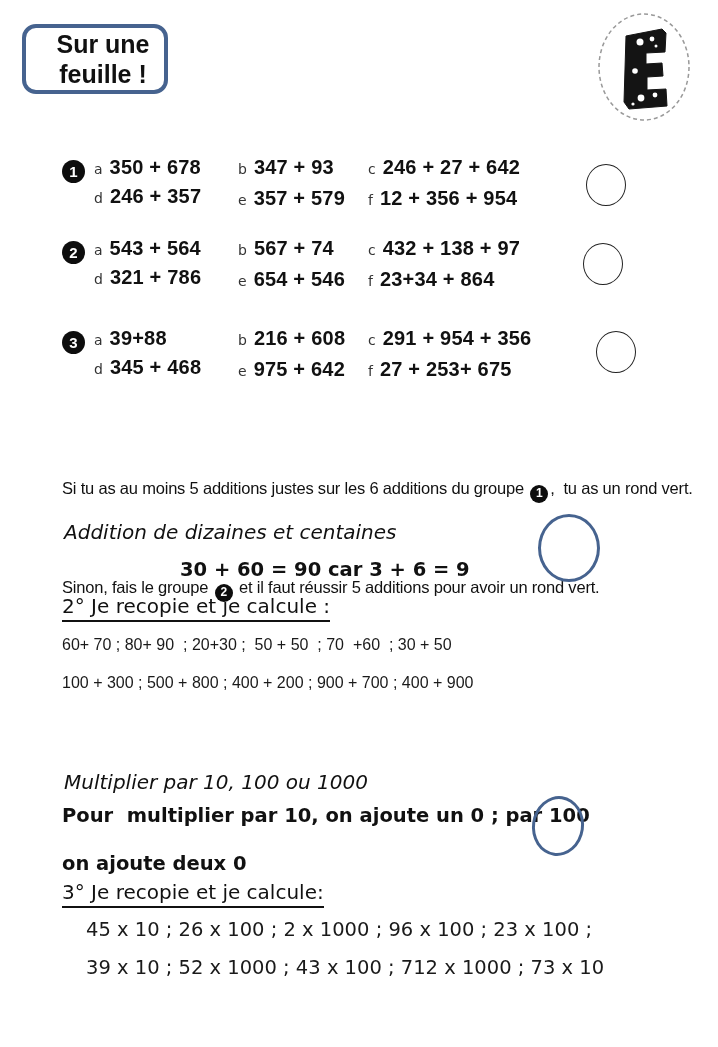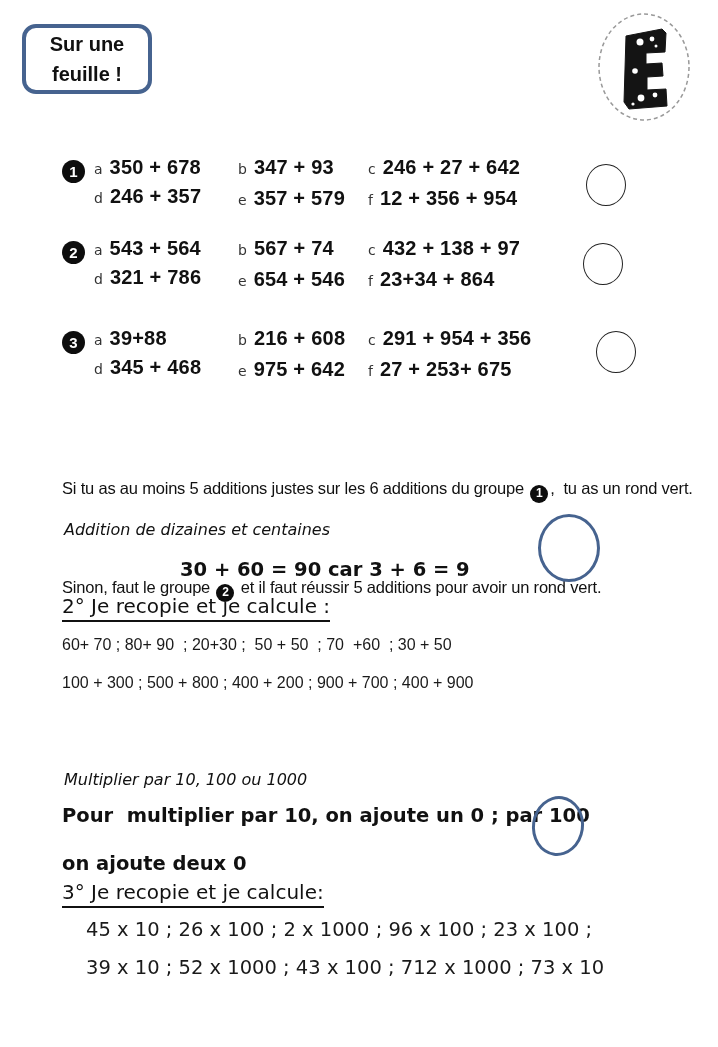--- a/index.html
+++ b/index.html
@@ -10,22 +10,23 @@
     background:#fff;
     font-family:"Liberation Sans",sans-serif;
     color:#111;
     overflow:hidden;
   }
   
   .corner-box{
     position:absolute;left:22px;top:24px;width:122px;height:62px;
     border:4px solid #46638f;border-radius:14px;
     display:flex;flex-direction:column;align-items:center;justify-content:center;
-    font-weight:bold;font-size:20px;line-height:30px;
+    font-weight:bold;font-size:25px;line-height:30px;
     font-family:"Liberation Sans",sans-serif;
+    padding-left:16px;
   }
   .title-box{
     position:absolute;left:202px;top:36px;width:360px;height:36px;
     border:2px solid #1a1a1a;border-radius:12px;
     display:flex;align-items:center;justify-content:center;
     font-family:"DejaVu Sans",sans-serif;
     font-size:21px;
   }
   .logo{position:absolute;left:596px;top:10px;width:96px;height:114px;}
   
@@ -52,21 +53,21 @@
   }
   .ac1{left:524px;top:8px;} .ac2{left:521px;top:6px;} .ac3{left:534px;top:4px;}
   .note{position:absolute;left:62px;top:406px;font-size:16.5px;line-height:33px;letter-spacing:-.2px;white-space:pre-wrap;}
   .nbadge{
     display:inline-flex;width:18px;height:18px;border-radius:50%;background:#0d0d0d;color:#fff;
     font-size:12px;font-weight:bold;align-items:center;justify-content:center;
     vertical-align:-3px;margin:0 2px;
   }
   
   .subtitle{
-    position:absolute;left:64px;font-size:16px;font-style:italic;
+    position:absolute;left:64px;font-size:20px;font-style:italic;
     font-family:"DejaVu Sans",sans-serif;white-space:pre-wrap;
   }
   .s2-subtitle{top:520px;} .s3-subtitle{top:770px;}
   .blue-circle{position:absolute;border:3.5px solid #46638f;border-radius:50%;}
   .bc2{left:538px;top:514px;width:56px;height:62px;}
   .bc3{left:532px;top:796px;width:46px;height:54px;border-width:3px;transform:rotate(8deg);}
   .example{
     position:absolute;left:180px;top:558px;font-size:19.5px;font-weight:bold;
     font-family:"DejaVu Sans",sans-serif;white-space:pre-wrap;
   }
@@ -139,21 +140,21 @@
     <span class="cell pb"><span class="letter">b</span><span class="expr">216 + 608</span></span>
     <span class="cell pc"><span class="letter">c</span><span class="expr">291 + 954 + 356</span></span>
     <span class="cell pd"><span class="letter">d</span><span class="expr">345 + 468</span></span>
     <span class="cell pe"><span class="letter">e</span><span class="expr">975 + 642</span></span>
     <span class="cell pf"><span class="letter">f</span><span class="expr">27 + 253+ 675</span></span>
     <div class="ans-circle ac3"></div>
   </div>
 
   <div class="note">
     <div><span>Si tu as au moins 5 additions justes sur les 6 additions du groupe </span><span class="nbadge">1</span><span>,  tu as un rond vert.</span></div>
-    <div><span>Sinon, faut le groupe </span><span class="nbadge">2</span><span> et il faut réussir 5 additions pour avoir un rond vert.</span></div>
+    <div><span>Sinon, fais le groupe </span><span class="nbadge">2</span><span> et il faut réussir 5 additions pour avoir un rond vert.</span></div>
   </div>
 
   <div class="subtitle s2-subtitle">Addition de dizaines et centaines</div>
   <div class="blue-circle bc2"></div>
   <div class="example">30 + 60 = 90 car 3 + 6 = 9</div>
   <div class="subhead s2-heading"><span class="h-underline">2° Je recopie et je calcule :</span></div>
   <div class="listline arial-line s2-line1">60+ 70 ; 80+ 90  ; 20+30 ;  50 + 50  ; 70  +60  ; 30 + 50</div>
   <div class="listline arial-line s2-line2">100 + 300 ; 500 + 800 ; 400 + 200 ; 900 + 700 ; 400 + 900</div>
 
   <div class="subtitle s3-subtitle">Multiplier par 10, 100 ou 1000</div>

